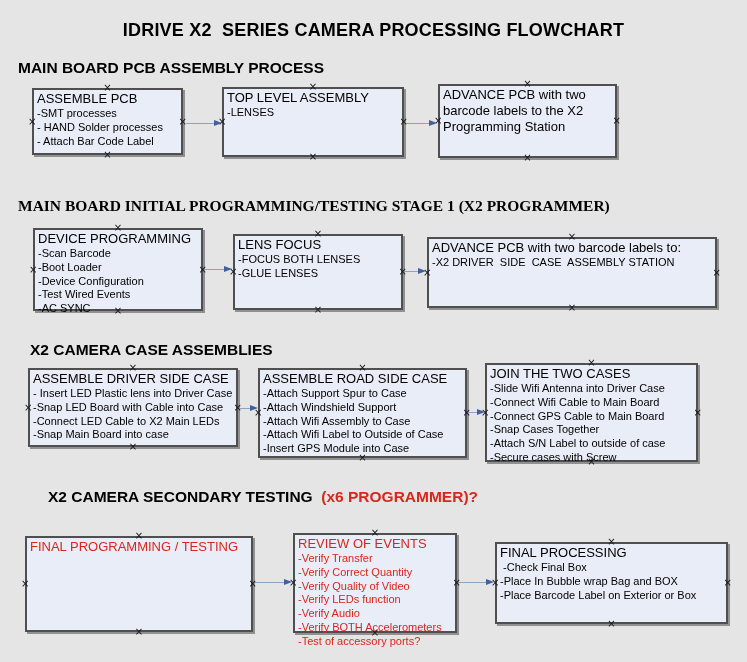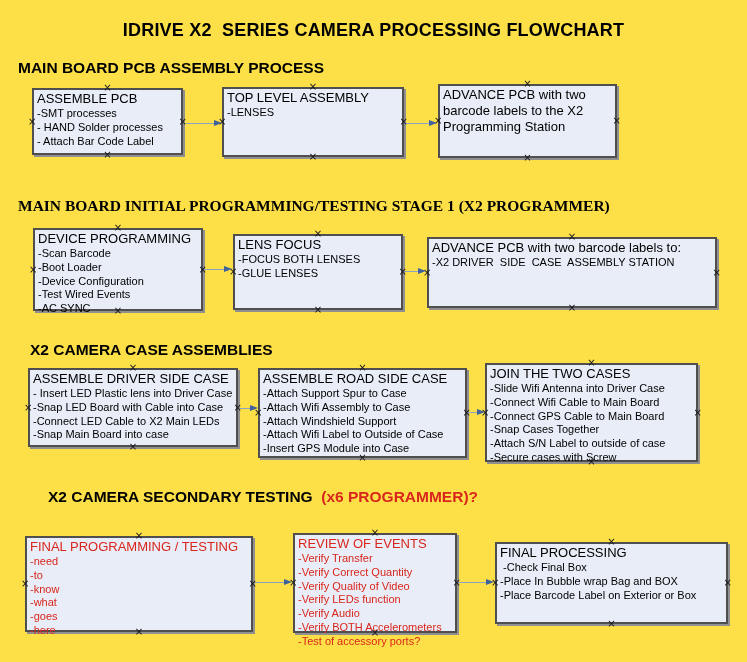--- a/index.html
+++ b/index.html
@@ -1,17 +1,17 @@
 <!DOCTYPE html>
 <html><head>
 <meta charset="utf-8">
 <style>
   html,body{margin:0;padding:0;background:#ffffff;}
   .canvas{
-    position:relative;width:747px;height:662px;background:#fde047;
+    position:relative;width:747px;height:662px;background:#e5e5e5;
     font-family:"Liberation Sans",sans-serif;color:#000;overflow:hidden;
   }
   .main-title{
     position:absolute;left:0;top:20px;width:747px;text-align:center;
     font-size:18px;font-weight:bold;letter-spacing:.2px;white-space:pre;
   }
   .section-heading{
     position:absolute;font-size:15.5px;font-weight:bold;white-space:pre;
   }
   .red-text{color:#d9261c;}
@@ -131,22 +131,22 @@
       </div>
   <span class="handle h-t">×</span>
       <span class="handle h-b">×</span>
       <span class="handle h-l">×</span>
       <span class="handle h-r">×</span>
     </div>
   <div class="fbox" style="left:258px;top:368px;width:209px;height:90px;">
     <div class="fbox-title">ASSEMBLE ROAD SIDE CASE</div>
     <div class="fbox-items">
         <div class="fbox-line">-Attach Support Spur to Case</div>
+        <div class="fbox-line">-Attach Windshield Support</div>
         <div class="fbox-line">-Attach Wifi Assembly to Case</div>
-        <div class="fbox-line">-Attach Windshield Support</div>
         <div class="fbox-line">-Attach Wifi Label to Outside of Case</div>
         <div class="fbox-line">-Insert GPS Module into Case</div>
       </div>
   <span class="handle h-t">×</span>
       <span class="handle h-b">×</span>
       <span class="handle h-l">×</span>
       <span class="handle h-r">×</span>
     </div>
   <div class="fbox" style="left:485px;top:363px;width:213px;height:99px;">
     <div class="fbox-title">JOIN THE TWO CASES</div>
@@ -159,28 +159,20 @@
         <div class="fbox-line">-Secure cases with Screw</div>
       </div>
   <span class="handle h-t">×</span>
       <span class="handle h-b">×</span>
       <span class="handle h-l">×</span>
       <span class="handle h-r">×</span>
     </div>
 
   <div class="fbox red" style="left:25px;top:536px;width:228px;height:96px;">
     <div class="fbox-title">FINAL PROGRAMMING / TESTING</div>
-    <div class="fbox-items">
-        <div class="fbox-line">-need</div>
-        <div class="fbox-line">-to</div>
-        <div class="fbox-line">-know</div>
-        <div class="fbox-line">-what</div>
-        <div class="fbox-line">-goes</div>
-        <div class="fbox-line">-here</div>
-      </div>
   <span class="handle h-t">×</span>
       <span class="handle h-b">×</span>
       <span class="handle h-l">×</span>
       <span class="handle h-r">×</span>
     </div>
   <div class="fbox red" style="left:293px;top:533px;width:164px;height:100px;">
     <div class="fbox-title">REVIEW OF EVENTS</div>
     <div class="fbox-items">
         <div class="fbox-line">-Verify Transfer</div>
         <div class="fbox-line">-Verify Correct Quantity</div>

